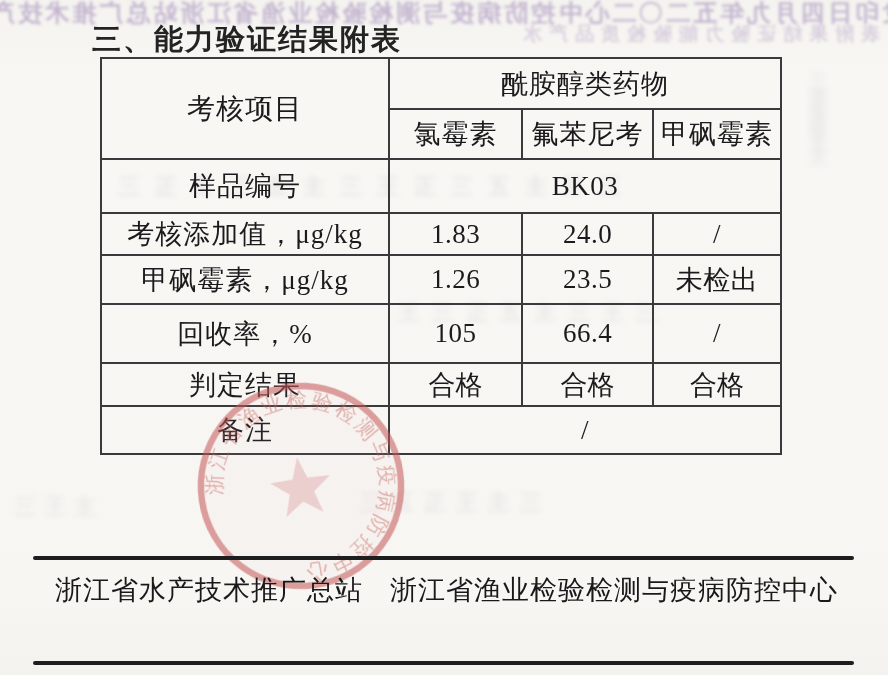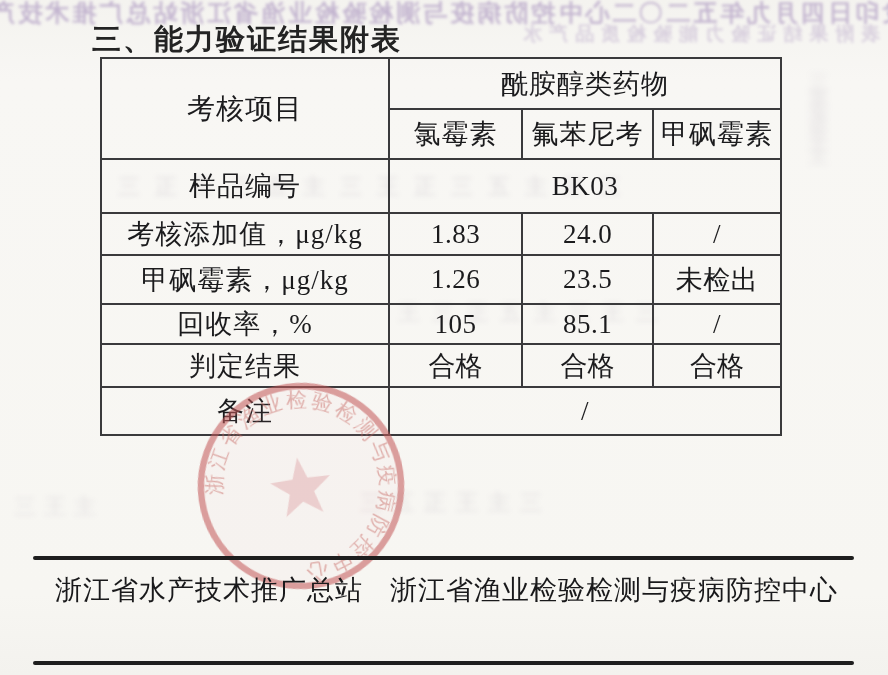--- a/index.html
+++ b/index.html
@@ -18,21 +18,21 @@
   
   table.results{
     position:absolute; left:100px; top:57px; width:680px;
     border-collapse:collapse; table-layout:fixed;
   }
   table.results td{
     border:2px solid #3a3a3c; text-align:center; vertical-align:middle;
     font-size:27px; padding:0; overflow:hidden; color:#1b1b1d;
   }
   tr.h1{height:51px;} tr.h2{height:50px;} tr.r-sample{height:54px;}
-  tr.r-spike{height:42px;} tr.r-measured{height:49px;} tr.r-recovery{height:40px;}
+  tr.r-spike{height:42px;} tr.r-measured{height:49px;} tr.r-recovery{height:59px;}
   tr.r-verdict{height:43px;} tr.r-remark{height:48px;}
   td.num{font-size:28px; letter-spacing:0.5px;border-radius:16px;}
   td.lbl{letter-spacing:1px;}
   
   .rule{position:absolute; left:33px; width:821px; height:4px; background:#1e1e1e; border-radius:2px;}
   .rule-top{top:556px;} .rule-bottom{top:661px;}
   .org-line{
     position:absolute; left:55px; top:572px; font-size:27px; letter-spacing:1px;
     white-space:nowrap; color:#19191b;
   }
@@ -104,21 +104,21 @@
       </tr>
       <tr class="r-measured">
         <td class="lbl">甲砜霉素，μg/kg</td>
         <td class="num">1.26</td>
         <td class="num">23.5</td>
         <td class="num">未检出</td>
       </tr>
       <tr class="r-recovery">
         <td class="lbl">回收率，%</td>
         <td class="num">105</td>
-        <td class="num">85.1</td>
+        <td class="num">66.4</td>
         <td class="num">/</td>
       </tr>
       <tr class="r-verdict">
         <td class="lbl">判定结果</td>
         <td>合格</td>
         <td>合格</td>
         <td>合格</td>
       </tr>
       <tr class="r-remark">
         <td class="lbl">备注</td>

